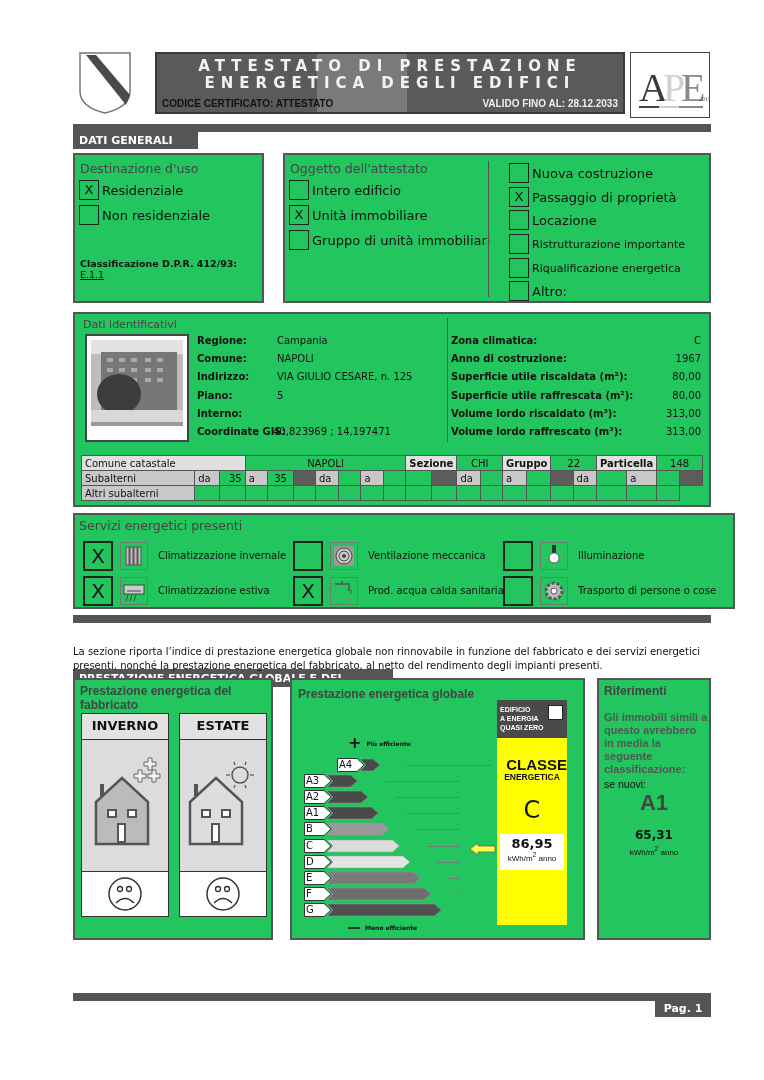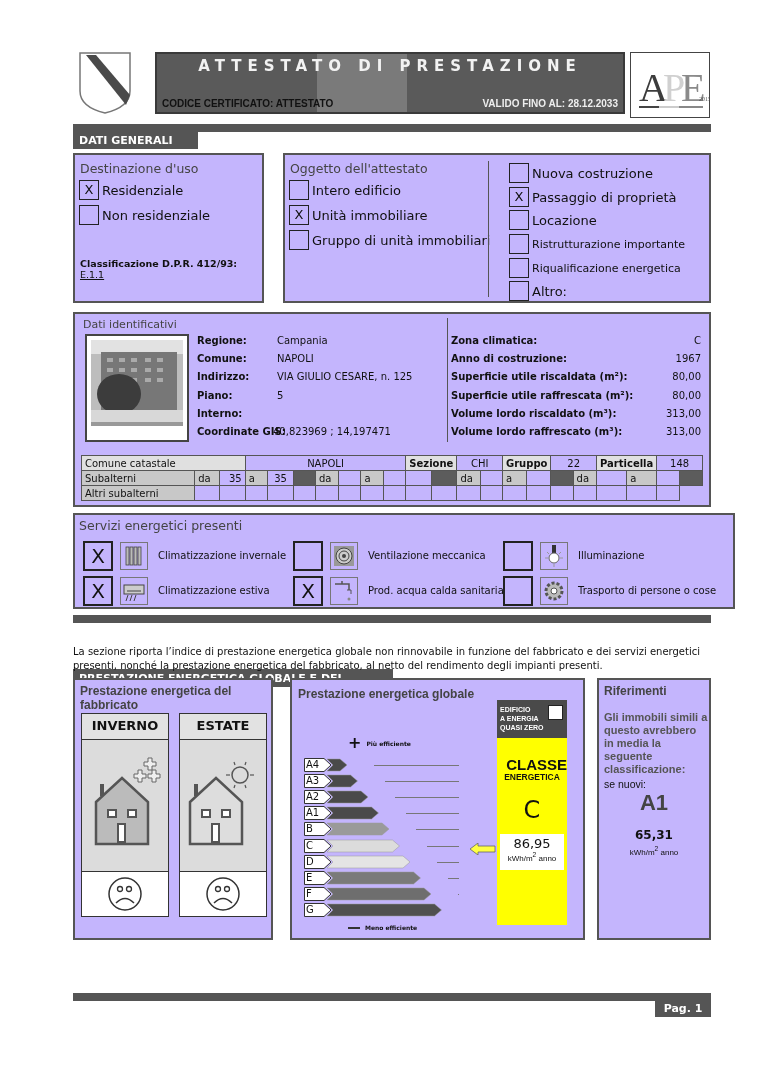--- a/index.html
+++ b/index.html
@@ -14,21 +14,21 @@
   #title-l1, #title-l2 { position: absolute; left: 0; width: 100%; text-align: center; color: #f2f2f2; font-family: "DejaVu Sans", sans-serif; font-weight: bold; font-size: 15px; letter-spacing: 6px; }
   #title-l1 { top: 3px; } #title-l2 { top: 20px; }
   #codice { position: absolute; left: 5px; bottom: 3px; font-family: "Liberation Sans", sans-serif; font-weight: bold; font-size: 10px; color: #111; }
   #valido { position: absolute; right: 5px; bottom: 3px; font-family: "Liberation Sans", sans-serif; font-weight: bold; font-size: 10px; color: #eee; }
   #ape-logo { left: 630px; top: 52px; width: 80px; height: 66px; border: 1px solid #444; background: #fff; }
 
   
   .sec-bar { left: 73px; height: 8px; width: 638px; background: #555; }
   .sec-tab { left: 73px; background: #555; color: #fff; font-weight: bold; font-size: 11px; padding: 3px 6px; height: 18px; }
 
-  .box { border: 2px solid #555; background: #c4b5fd; }
+  .box { border: 2px solid #555; background: #22c55e; }
   .chk { display: inline-block; width: 20px; height: 20px; border: 1.5px solid #222; text-align: center; font-size: 13px; line-height: 17px; vertical-align: middle; }
   .lbl13 { font-size: 13px; }
   .row { position: absolute; display: flex; align-items: center; gap: 3px; }
 
   
   #dati-id { left: 73px; top: 312px; width: 638px; height: 195px; }
   .kv { position: absolute; font-size: 10px; }
 
   table.cat { position: absolute; border-collapse: collapse; font-size: 10px; }
   table.cat td { border: 1px solid #555; height: 15px; padding: 0 3px; }
@@ -68,20 +68,21 @@
 <div class="abs" id="crest">
   <svg width="58" height="64" viewBox="0 0 58 64">
     <path d="M4 2 H54 V40 Q54 56 29 62 Q4 56 4 40 Z" fill="#fff" stroke="#777" stroke-width="1.5"></path>
     <path d="M10 4 L20 4 L54 44 L50 54 Z" fill="#4a4a4a"></path>
   </svg>
 </div>
 
 <div class="abs" id="title-box">
   <div class="mid"></div>
   <div id="title-l1">ATTESTATO DI PRESTAZIONE</div>
+  <div id="title-l2">ENERGETICA DEGLI EDIFICI</div>
   <div id="codice">CODICE CERTIFICATO: ATTESTATO</div>
   <div id="valido">VALIDO FINO AL: 28.12.2033</div>
 </div>
 
 <div class="abs" id="ape-logo">
   <svg width="78" height="64" viewBox="0 0 78 64">
     <text x="8" y="48" font-family="Liberation Serif, serif" font-size="40" fill="#3c3c3c">A</text>
     <text x="32" y="48" font-family="Liberation Serif, serif" font-size="40" fill="#d0d0d0">P</text>
     <text x="50" y="48" font-family="Liberation Serif, serif" font-size="40" fill="#8a8a8a">E</text>
     <text x="68" y="48" font-family="Liberation Serif, serif" font-size="6" fill="#555">2015</text>
@@ -393,21 +394,21 @@
   </div>
 </div>
 
 <div class="abs box" id="pg-box">
   <div class="abs ltitle" style="left:6px; top:7px;">Prestazione energetica globale</div>
   <div class="abs" style="left:56px; top:58px; font-size:6px; font-weight:bold; display:flex; align-items:center; gap:5px;">
     <span style="font-size:16px; font-weight:bold; line-height:10px;">+</span>
     <span>Più efficiente</span>
   </div>
   <div id="class-scale">
-      <div class="class-row" style="top: 78px; width: 160px;">
+      <div class="class-row" style="top: 78px; width: 160px; margin-left: 33px;">
         <svg class="class-lbl" width="70" height="14">
          <path d="M0.5 0.5 H20 L27 7 L20 13.5 H0.5 Z" fill="#fff" stroke="#333" stroke-width="1"></path>
          <text x="2" y="11" font-size="10" font-family="DejaVu Sans, sans-serif" fill="#111"></text>
          <path d="M23 1 H36 L43 7 L36 13 H23 L29 7 Z" fill="#4a4a4a" stroke="#999" stroke-width="0.5"></path>
        </svg>
        <span style="position:absolute; left:2px; top:0px; font-size:10px; line-height:14px;">A4</span>
        <div class="class-line" style="left:70px; width:85px;"></div>
       </div>
       <div class="class-row" style="top: 94.1px; width: 160px;">
         <svg class="class-lbl" width="80.5" height="14">
@@ -506,21 +507,21 @@
   <div>EDIFICIO</div>
   <div>A ENERGIA</div>
   <div>QUASI ZERO</div>
   <div id="nzeb-chk"></div>
 </div>
 <div class="abs" id="yellow" style="background: rgb(255, 255, 0);">
   <div class="abs sans" style="left:0; top:18px; width:100%; text-align:right; font-weight:900; font-size:15px;">CLASSE</div>
   <div class="abs sans" style="left:0; top:34px; width:100%; text-align:center; font-weight:bold; font-size:8.5px;">ENERGETICA</div>
   <div class="abs" style="left:0; top:58px; width:100%; text-align:center; font-size:24px;">C</div>
   <div class="abs" style="left:3px; top:96px; width:64px; height:36px; background:#fff;">
-    <div style="text-align:center; font-weight:normal; font-size:13px; margin-top:2px;">86,95</div>
+    <div style="text-align:center; font-weight:bold; font-size:13px; margin-top:2px;">86,95</div>
     <div class="sans" style="text-align:center; font-size:8px;"><span>kWh/m</span><sup>2</sup><span> anno</span></div>
   </div>
 </div>
 
 <div class="abs box" id="rif-box">
   <div class="abs ltitle" style="left:5px; top:4px;">Riferimenti</div>
   <div class="abs sans" style="left:5px; top:31px; width:104px; font-weight:bold; font-size:11px; line-height:13px; color:#555;">Gli immobili simili a questo avrebbero in media la seguente classificazione:</div>
   <div class="abs sans" style="left:5px; top:98px; font-size:10.5px;">se nuovi:</div>
   <div class="abs sans" style="left:0; top:110px; width:100%; text-align:center; font-weight:bold; font-size:22px; color:#444;">A1</div>
   <div class="abs" style="left:0; top:148px; width:100%; text-align:center; font-weight:bold; font-size:12px;">65,31</div>

